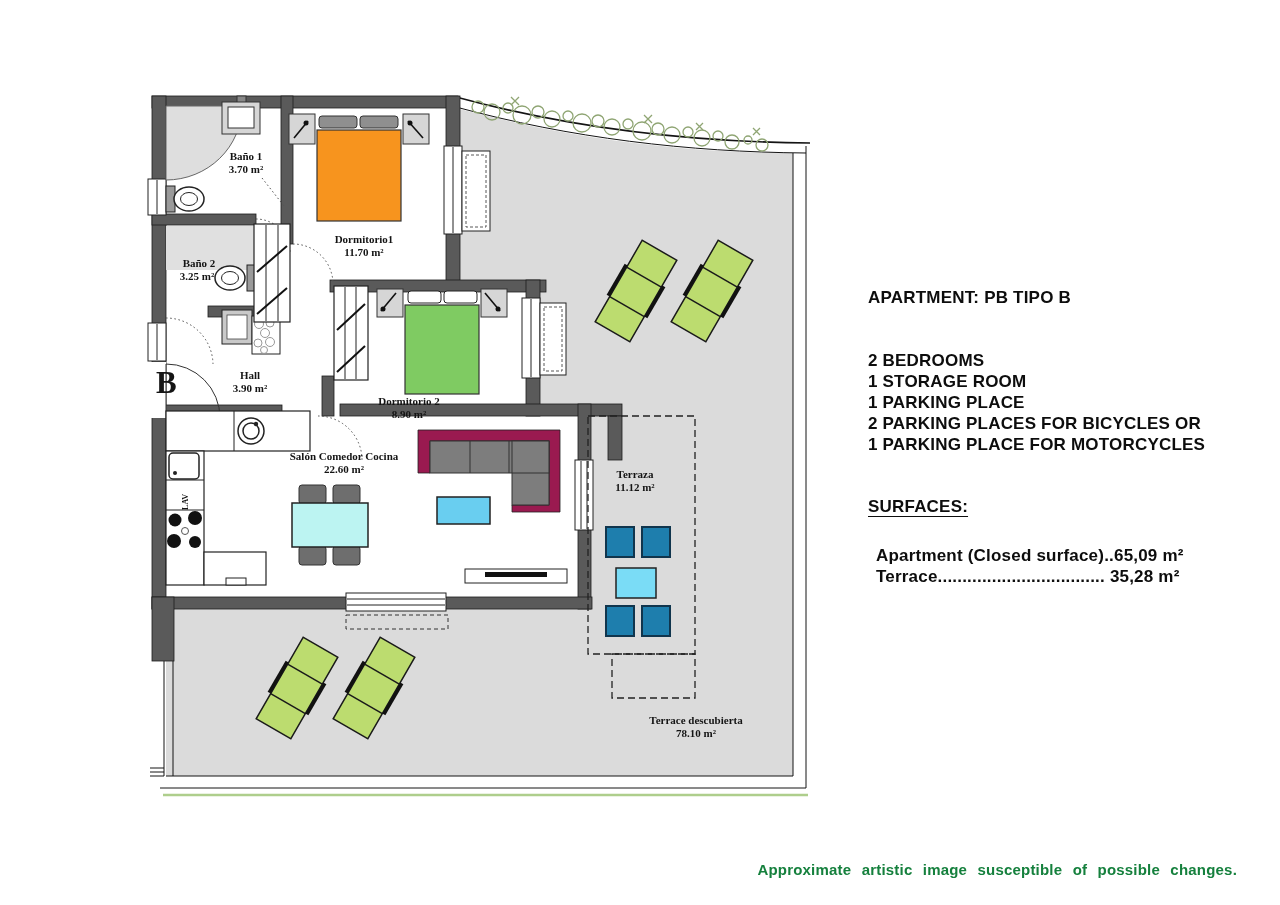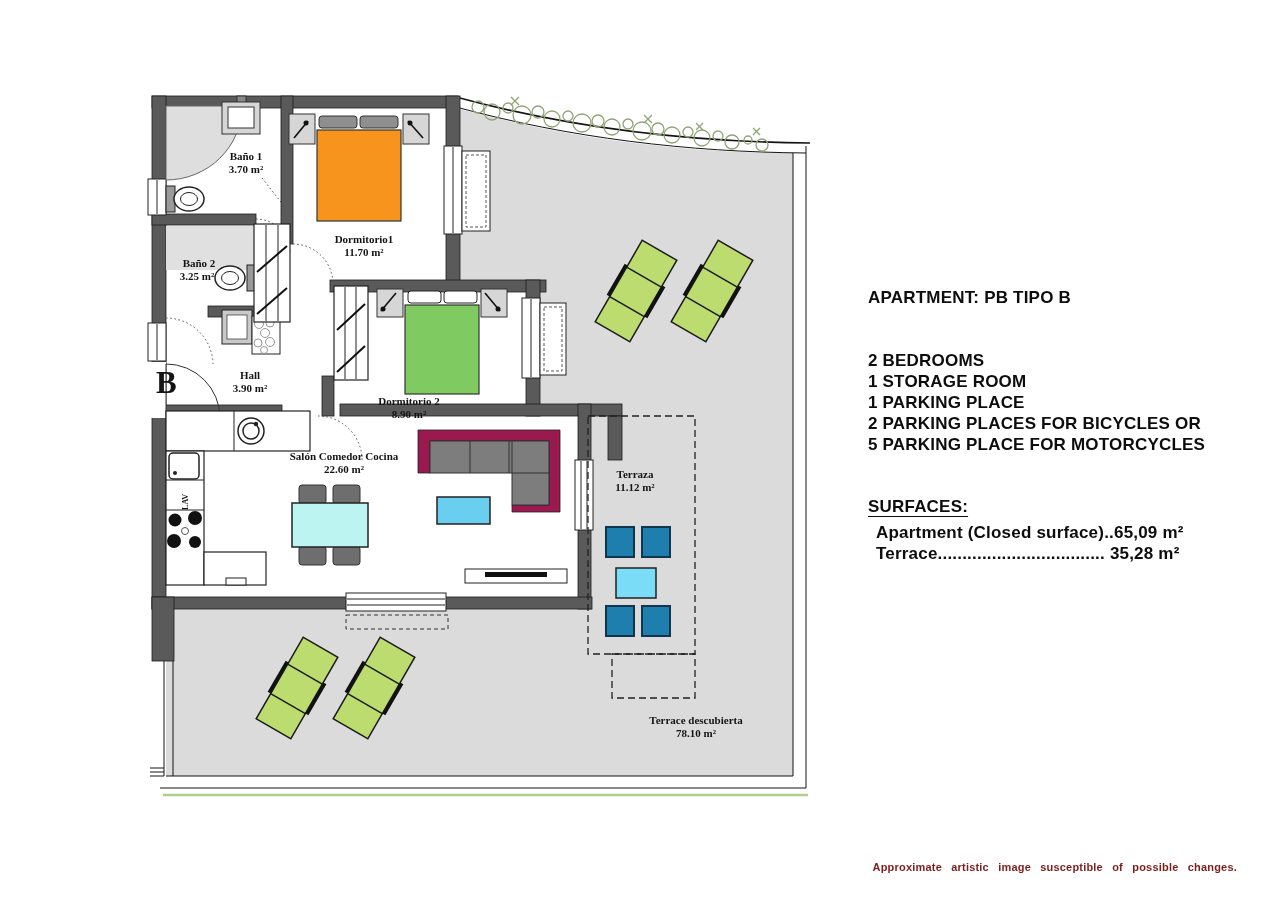--- a/index.html
+++ b/index.html
@@ -3,24 +3,24 @@
 <meta charset="utf-8">
 <style>
   html,body{margin:0;padding:0;background:#ffffff;}
   .sheet{position:relative;width:1280px;height:905px;background:#fff;overflow:hidden;
          font-family:"Liberation Sans",sans-serif;color:#111;}
   .plan-svg{position:absolute;left:0;top:0;width:1280px;height:905px;}
   .info{position:absolute;left:868px;top:287px;width:375px;font-size:17px;font-weight:700;
         line-height:21px;color:#0d0d0d;letter-spacing:.2px;}
   .info .title{margin:0 0 42px 0;}
   .info .features div{height:21px;}
-  .surf-head{margin:41px 0 5px 0;text-decoration:underline;text-underline-offset:4px;}
+  .surf-head{margin:41px 0 28px 0;text-decoration:underline;text-underline-offset:4px;}
   .surfaces div{height:21px;margin-left:8px;}
-  .footer{position:absolute;right:43px;top:861px;font-size:11px;font-weight:700;
-          word-spacing:6px;letter-spacing:.2px;color:#7f1d1d;margin-left:48px;}
+  .footer{position:absolute;right:43px;top:861px;font-size:15px;font-weight:700;
+          word-spacing:6px;letter-spacing:.2px;color:#15803d;margin-left:48px;}
   text.room-name,text.room-area{font-family:"Liberation Serif",serif;font-weight:700;
           font-size:11px;fill:#141414;}
   text.unit-letter{font-family:"Liberation Serif",serif;font-weight:700;font-size:31px;fill:#141414;}
   text.tiny{font-family:"Liberation Serif",serif;font-weight:700;font-size:8px;fill:#141414;}
 </style>
 </head>
 <body>
 
 <div class="sheet">
 
@@ -343,21 +343,21 @@
   <text class="room-area" x="696" y="737" text-anchor="middle">78.10 m²</text>
 </svg>
 
   <div class="info">
     <div class="title">APARTMENT: PB TIPO B</div>
     <div class="features">
       <div>2 BEDROOMS</div>
       <div>1 STORAGE ROOM</div>
       <div>1 PARKING PLACE</div>
       <div>2 PARKING PLACES FOR BICYCLES OR</div>
-      <div>5 PARKING PLACE FOR MOTORCYCLES</div>
+      <div>1 PARKING PLACE FOR MOTORCYCLES</div>
     </div>
     <div class="surf-head">SURFACES:</div>
     <div class="surfaces">
       <div>Apartment (Closed surface)..65,09 m²</div>
       <div>Terrace.................................. 35,28 m²</div>
     </div>
   </div>
 
   <div class="footer">Approximate artistic image susceptible of possible changes.</div>
 </div>

